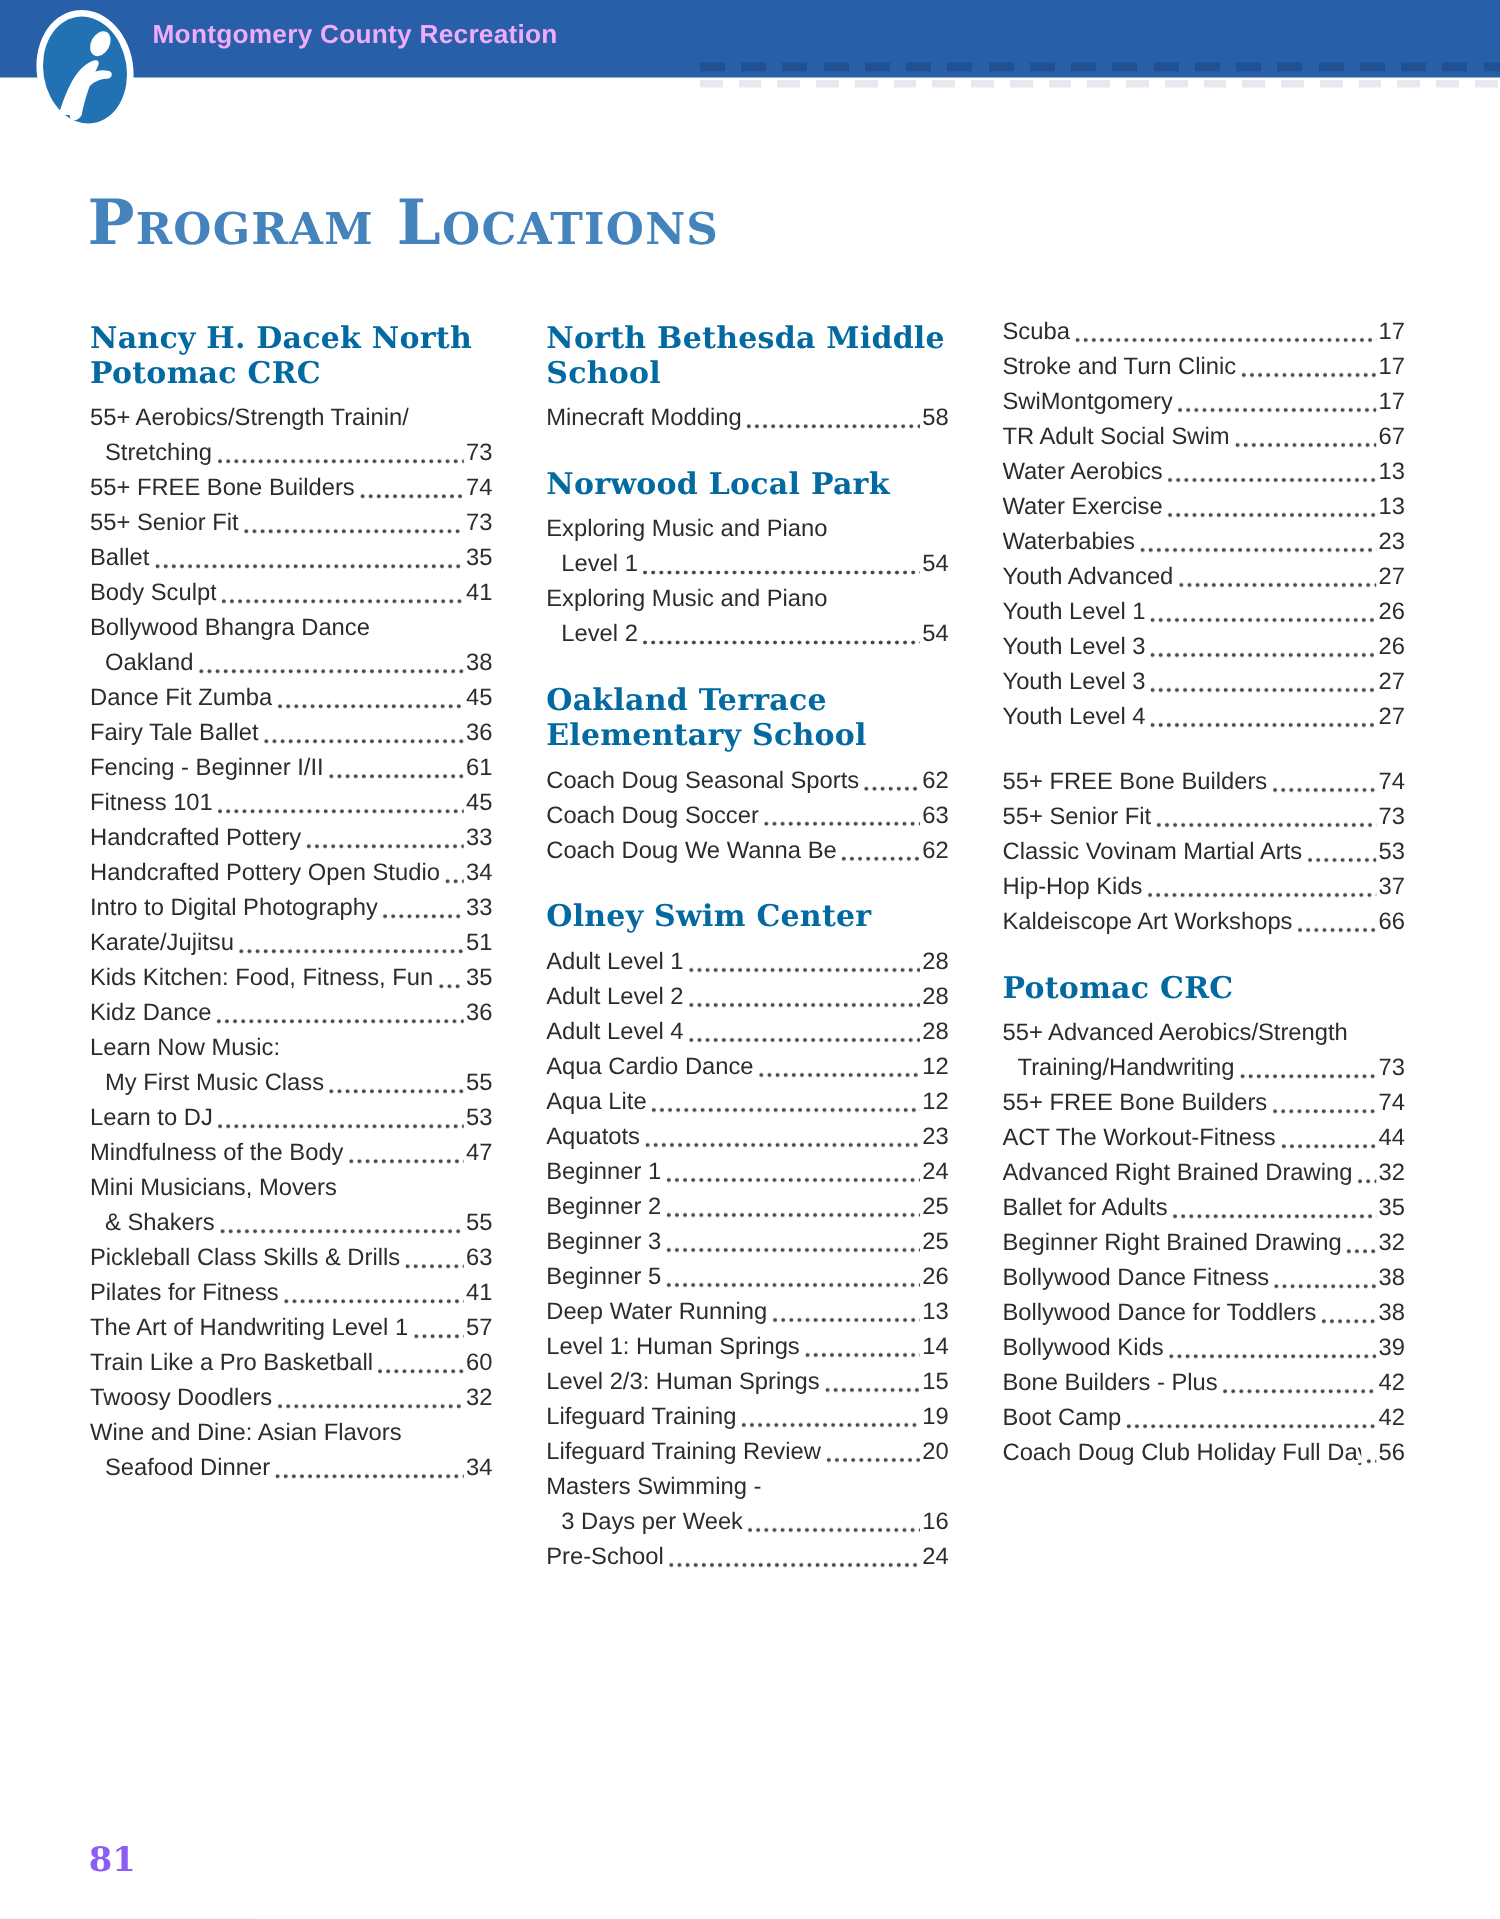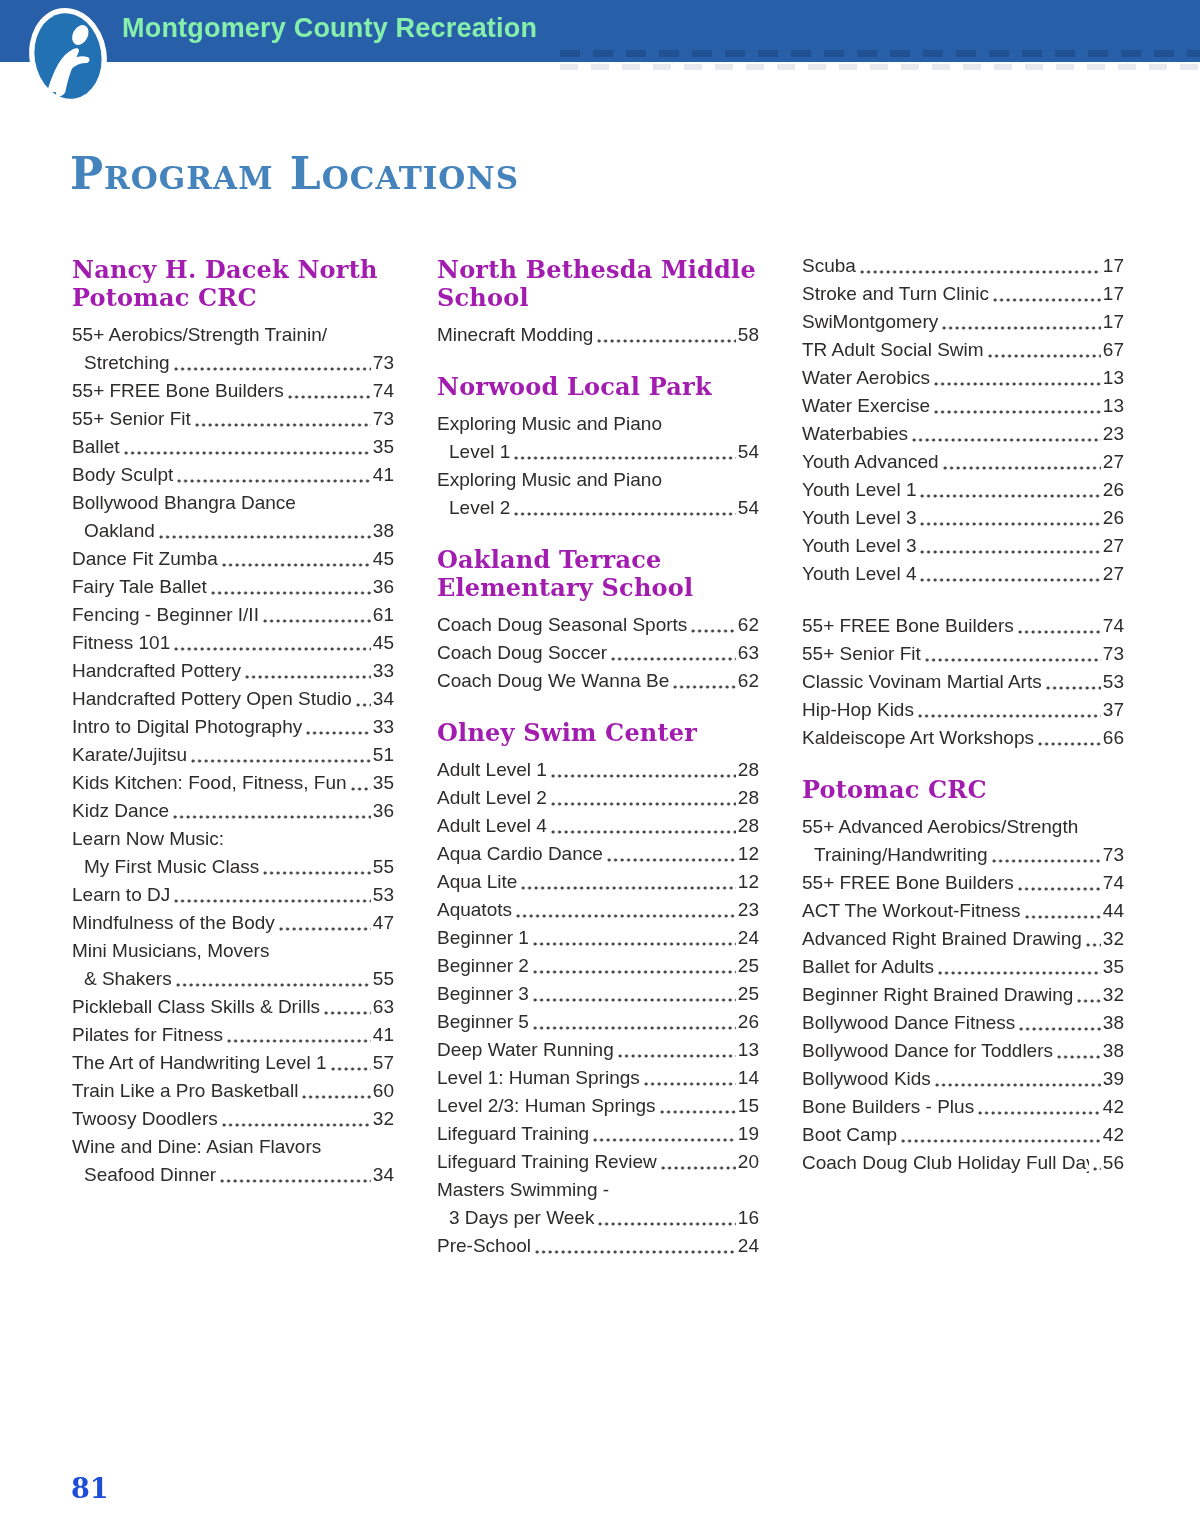--- a/index.html
+++ b/index.html
@@ -22,50 +22,50 @@
   .banner-texture-dark {
     position:absolute; left:560px; right:0; bottom:5px; height:7px;
     background:repeating-linear-gradient(90deg, rgba(9,30,62,.22) 0 20px, rgba(0,0,0,0) 20px 33px);
   }
   .banner-texture-light {
     position:absolute; left:560px; right:0; top:64px; height:6px;
     background:repeating-linear-gradient(90deg, rgba(130,148,168,.20) 0 18px, rgba(0,0,0,0) 18px 31px);
   }
   .banner-title {
     position:absolute; left:122px; top:0; height:58px; line-height:56px;
-    color:#86efac; font-size:27px; font-weight:bold; letter-spacing:.2px;
+    color:#f0abfc; font-size:21px; font-weight:bold; letter-spacing:.2px;
   }
   .logo {
     position:absolute; left:24px; top:6px; width:88px; height:100px;
   }
 
   
   .page-title {
     position:absolute; left:70px; top:148px;
     font-family:"DejaVu Serif","Liberation Serif",serif;
     font-variant:small-caps;
     font-weight:bold;
-    font-size:44px;
+    font-size:50px;
     letter-spacing:1px;
     color:#4583bd;
   }
 
   
   .columns {
     position:absolute; left:72px; top:252px;
     display:flex; gap:43px;
   }
   .toc-column { width:322px; }
   .toc-block { margin-bottom:24px; }
   .section-heading {
     font-family:"DejaVu Serif","Liberation Serif",serif;
     font-weight:bold;
     font-size:24px;
     line-height:28px;
-    color:#a21caf;
+    color:#0369a1;
     margin:4px 0 9px 0;
     letter-spacing:.2px;
   }
   .toc-row {
     display:flex; align-items:flex-end;
     line-height:28px; font-size:19px;
     white-space:nowrap;
   }
   .toc-row.indent .toc-label { padding-left:12px; }
   .toc-label { flex-shrink:1; overflow:hidden; }
@@ -76,21 +76,21 @@
     background-image:radial-gradient(circle at 2px 2px, #474747 1.3px, rgba(0,0,0,0) 1.8px);
     background-size:6.5px 4px;
     background-repeat:repeat-x;
   }
   .toc-page { text-align:right; }
 
   
   .folio {
     position:absolute; left:71px; top:1473px;
     font-family:"DejaVu Serif","Liberation Serif",serif;
-    font-weight:bold; font-size:27px; color:#1d4ed8;
+    font-weight:bold; font-size:27px; color:#8b5cf6;
   }
 </style>
 </head>
 <body>
 
 <div class="page">
 
   <div class="banner">
     <div class="banner-texture-dark"></div>
     <div class="banner-title">Montgomery County Recreation</div>

